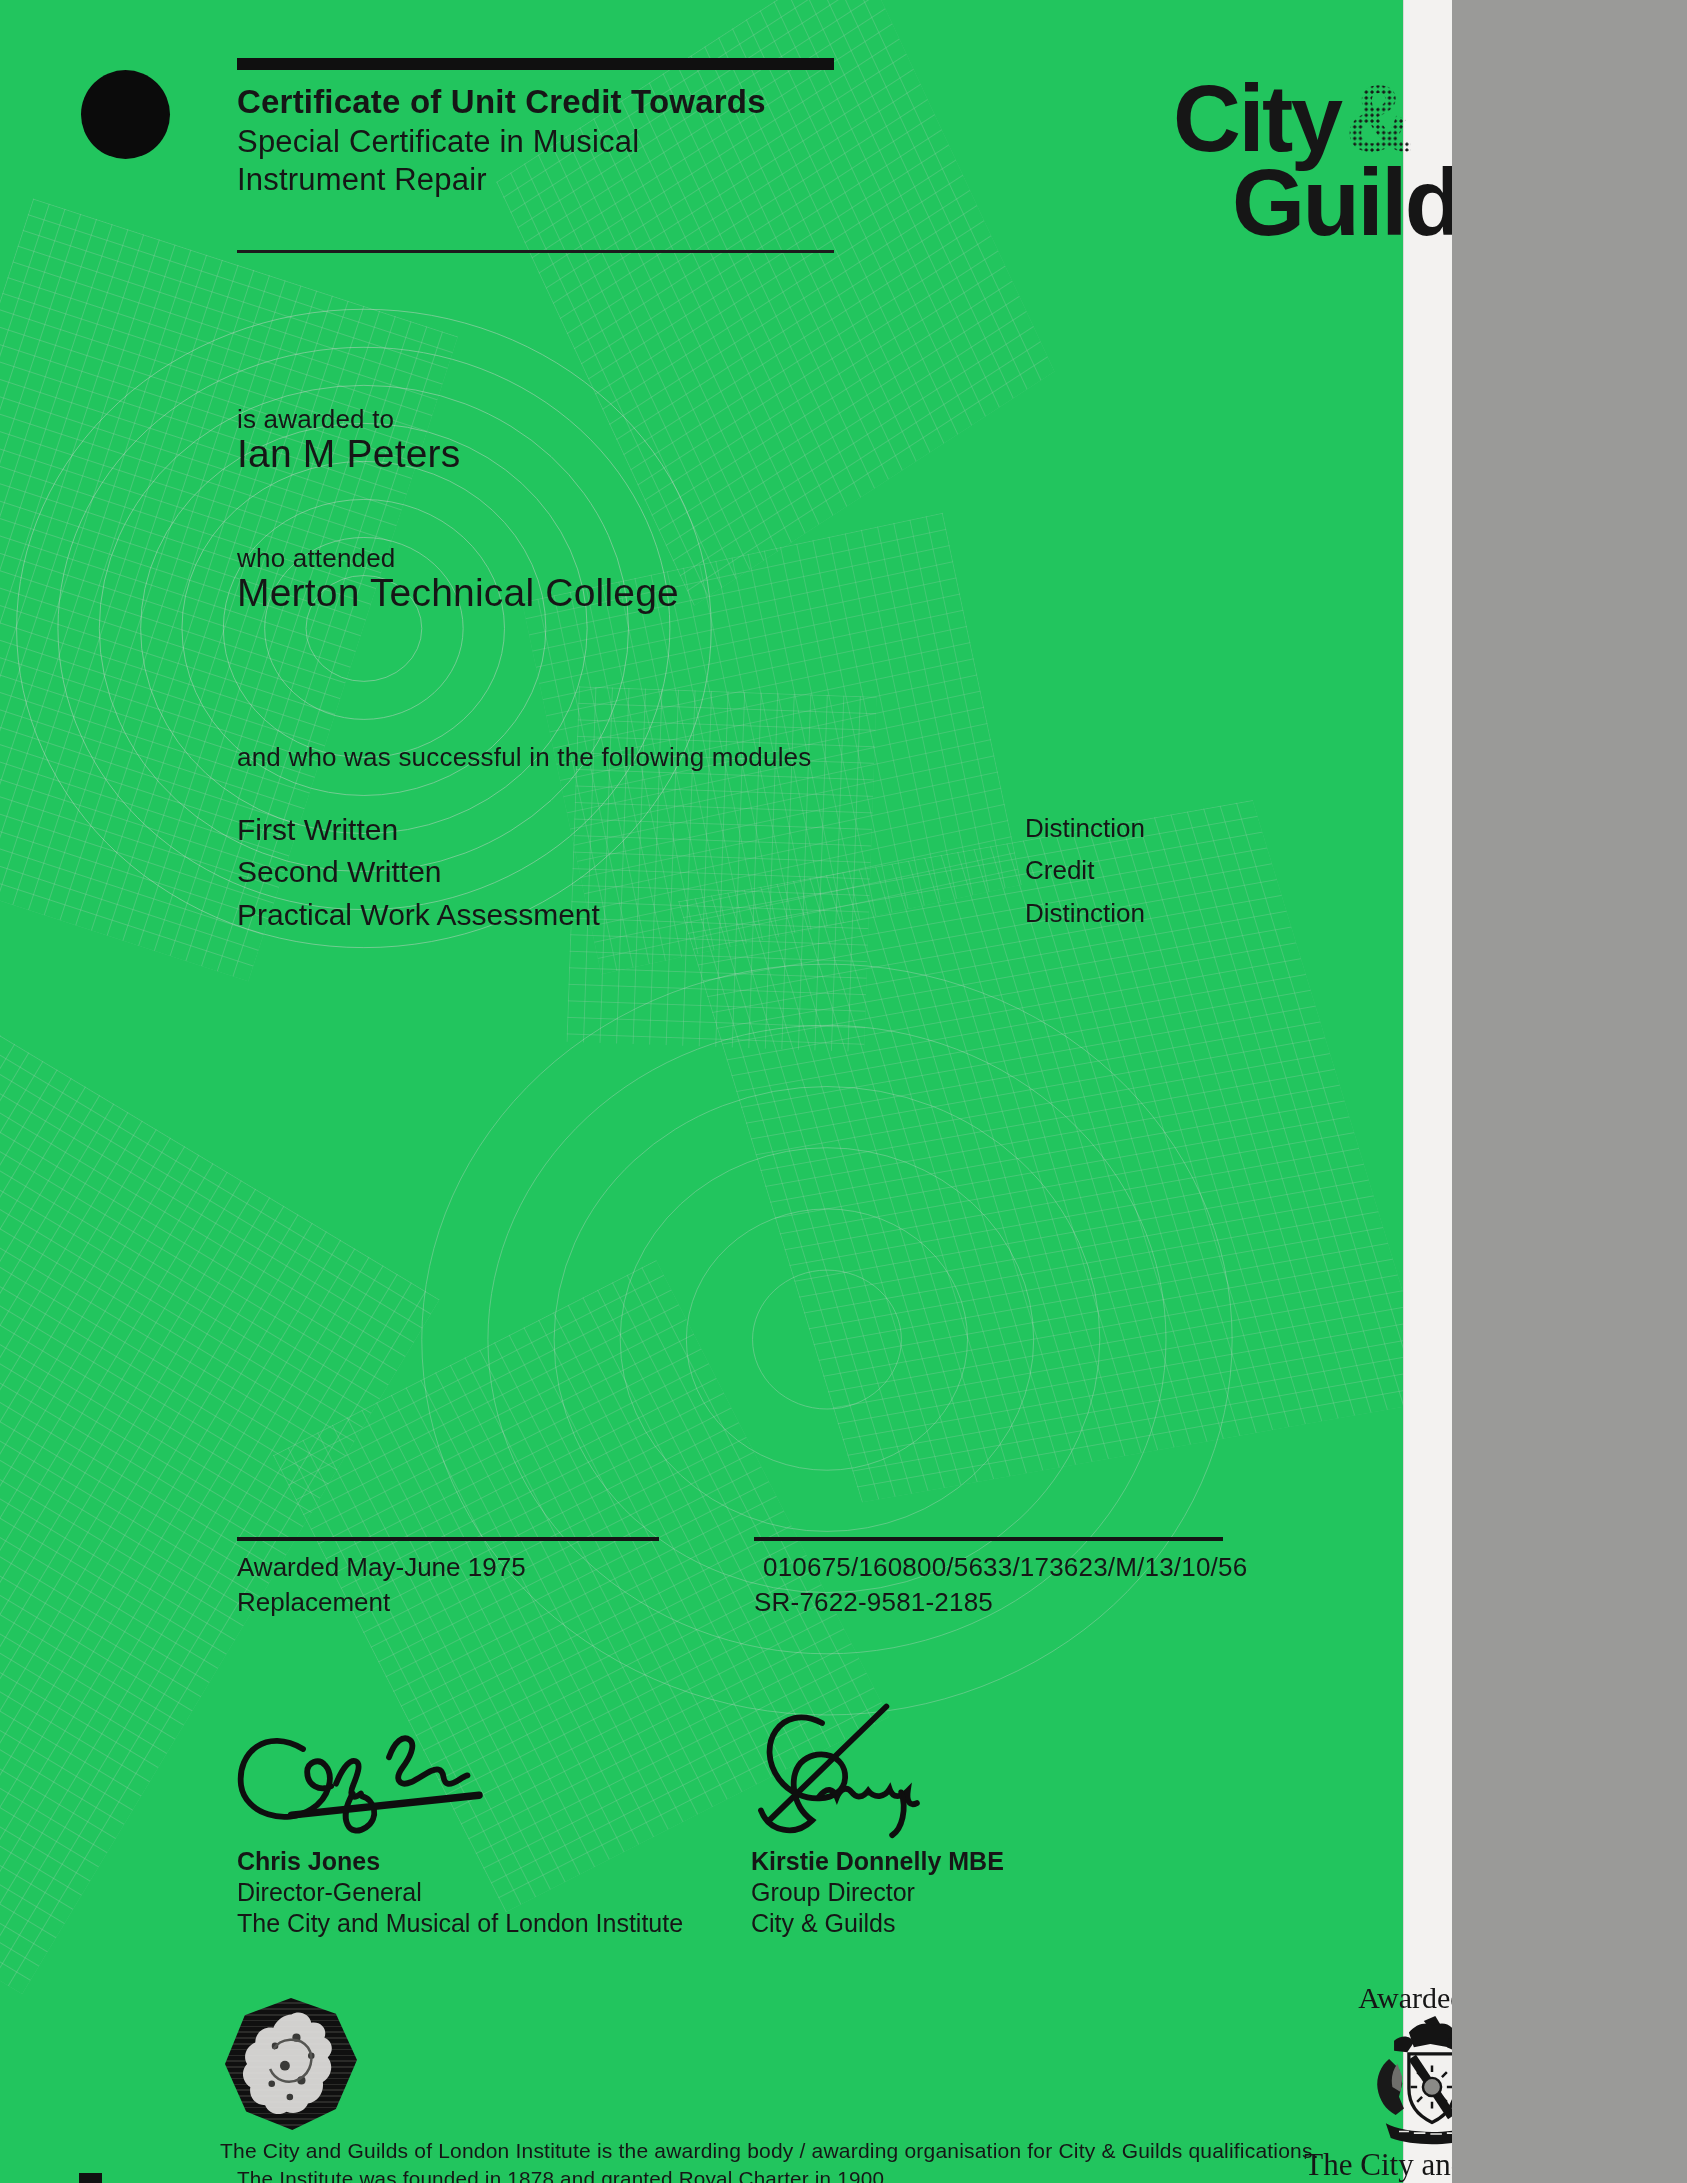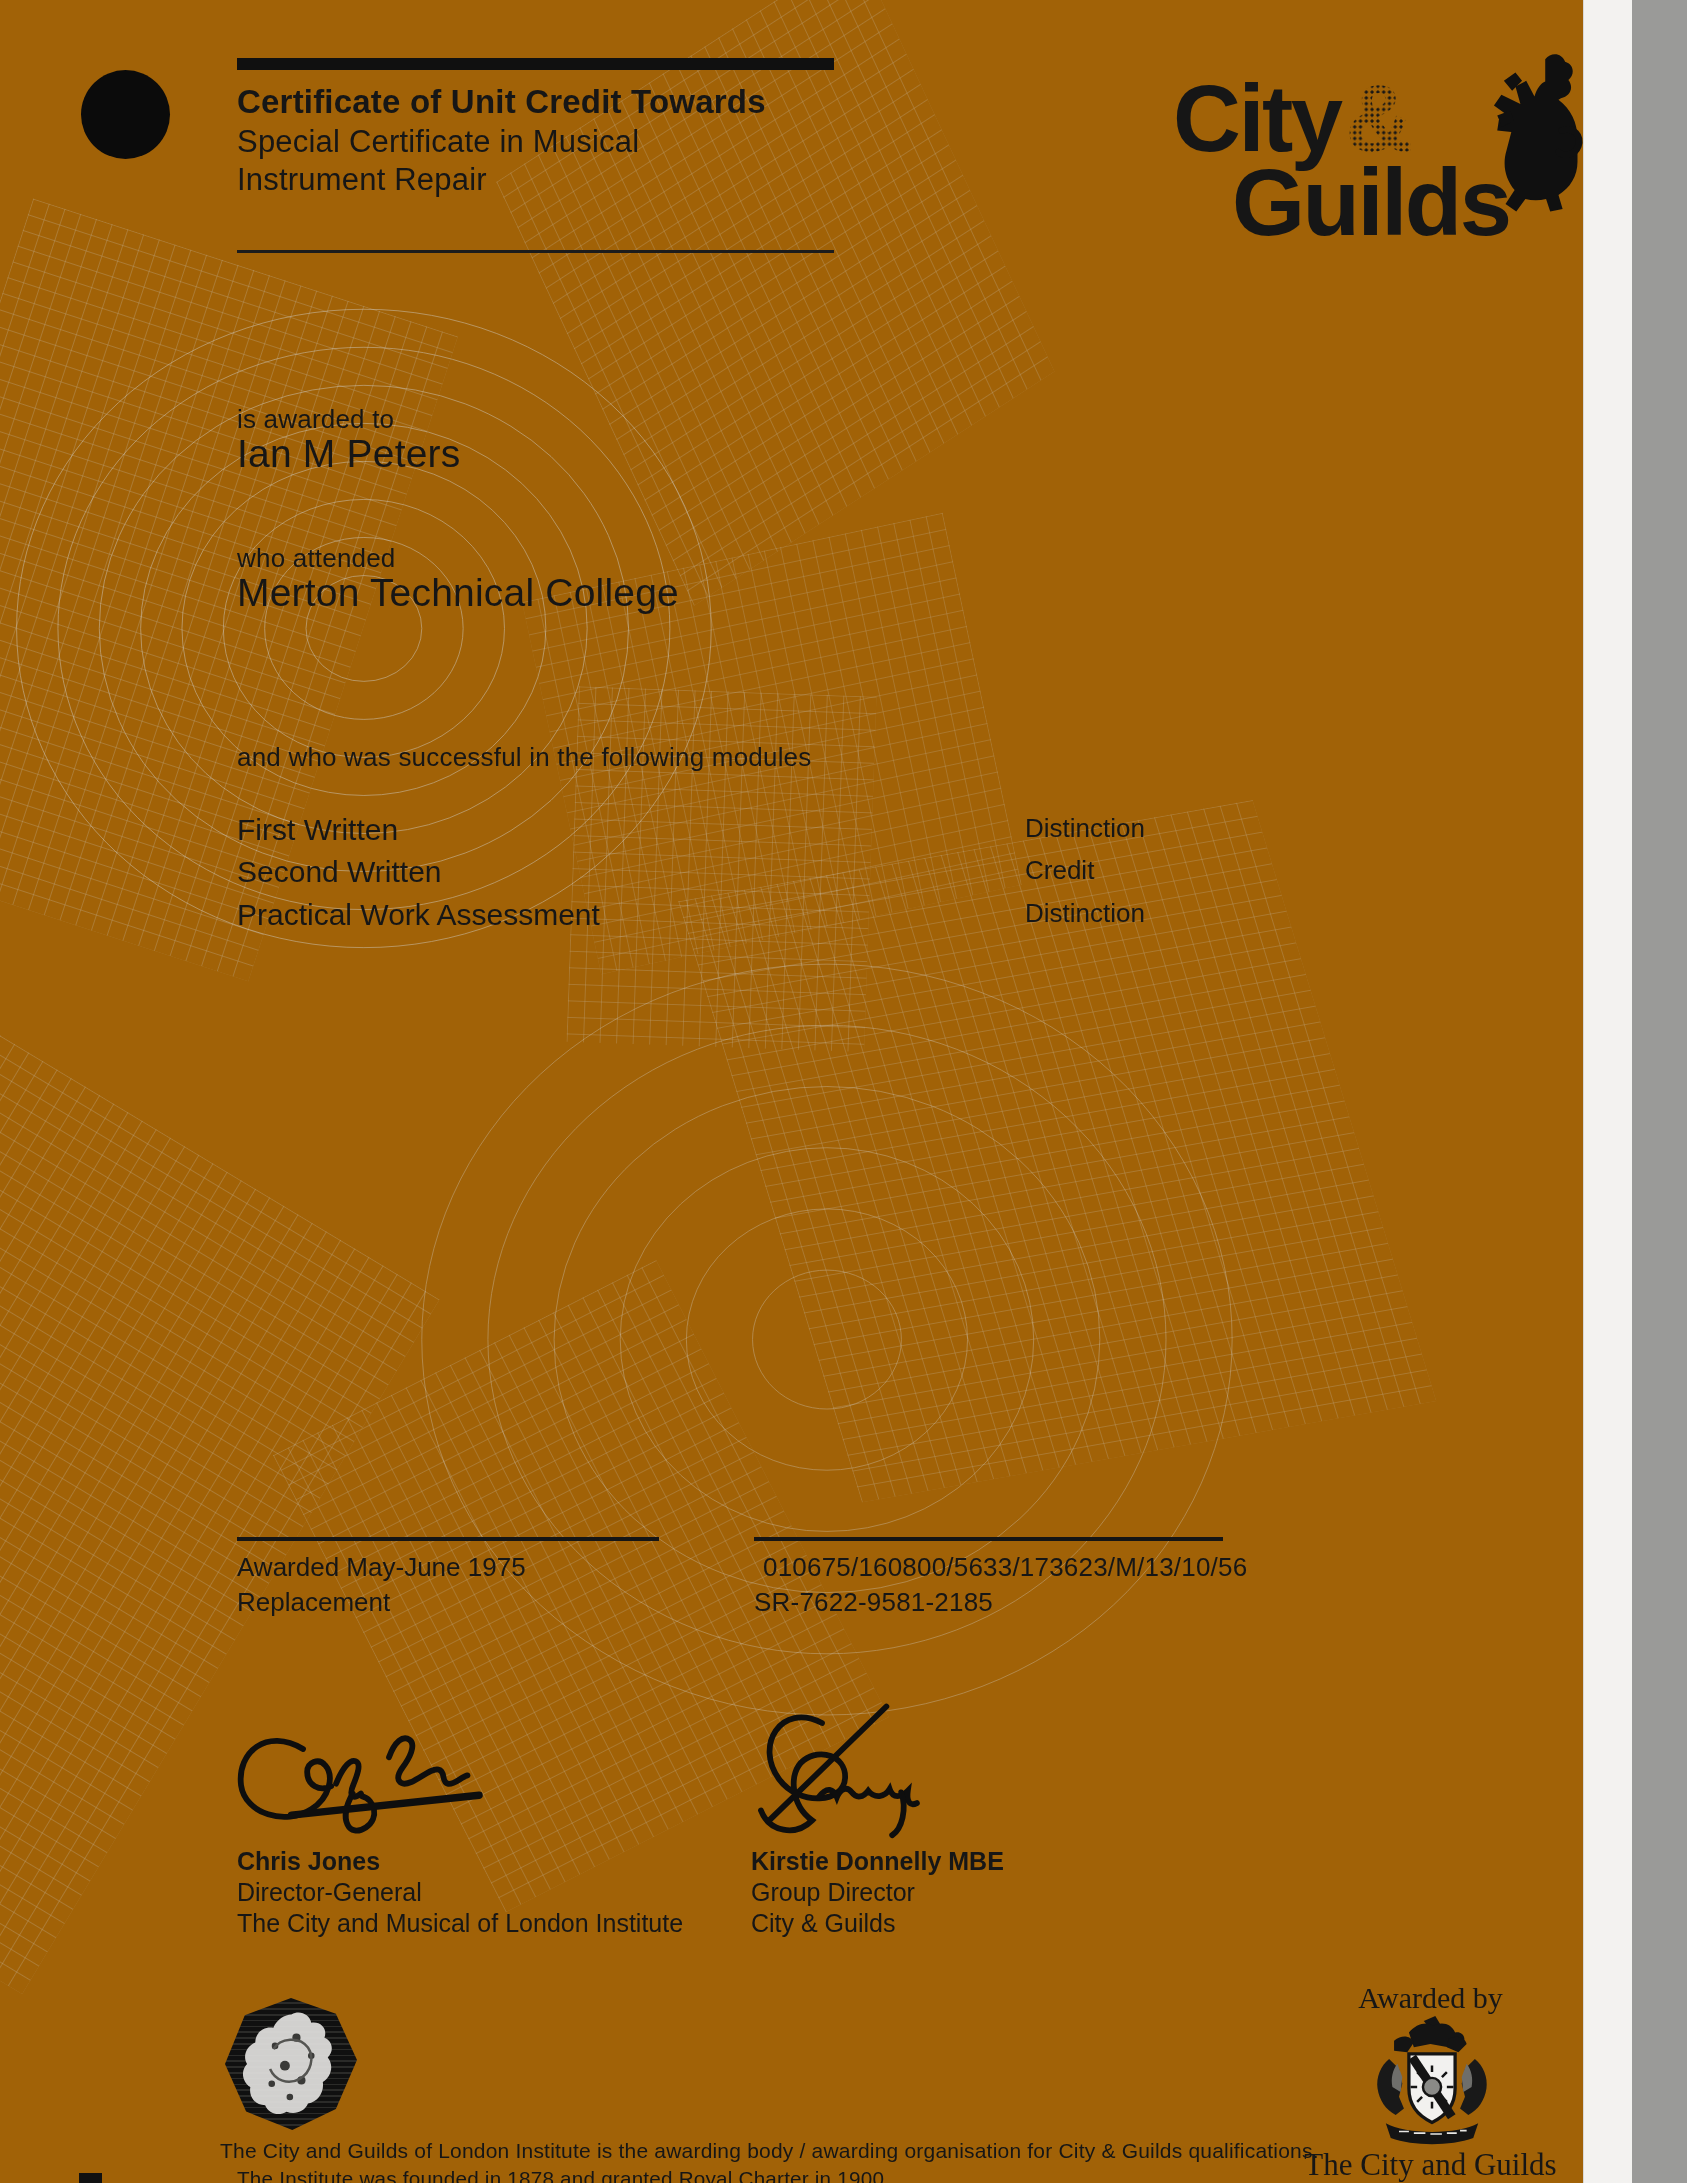--- a/index.html
+++ b/index.html
@@ -1,19 +1,19 @@
 <!DOCTYPE html>
 <html style="font-size:13.2px"><head>
 <meta charset="utf-8">
 <style>
   html,body{margin:0;padding:0;background:#9a9a98;}
   .page{
     position:relative;
-    width:1632px;height:2183px;
-    background:#a16207;
+    width:1452px;height:2183px;
+    background:#22c55e;
     overflow:hidden;
     font-family:"Liberation Sans",sans-serif;
     color:#161616;
   }
   .abs{position:absolute;}
   
   .watermark{position:absolute;left:0;top:0;pointer-events:none;}
   
   .scan-edge{position:absolute;top:0;right:0;width:48px;height:100%;
     background:#f3f2f0;border-left:1.7px solid #d9d8d5;}

